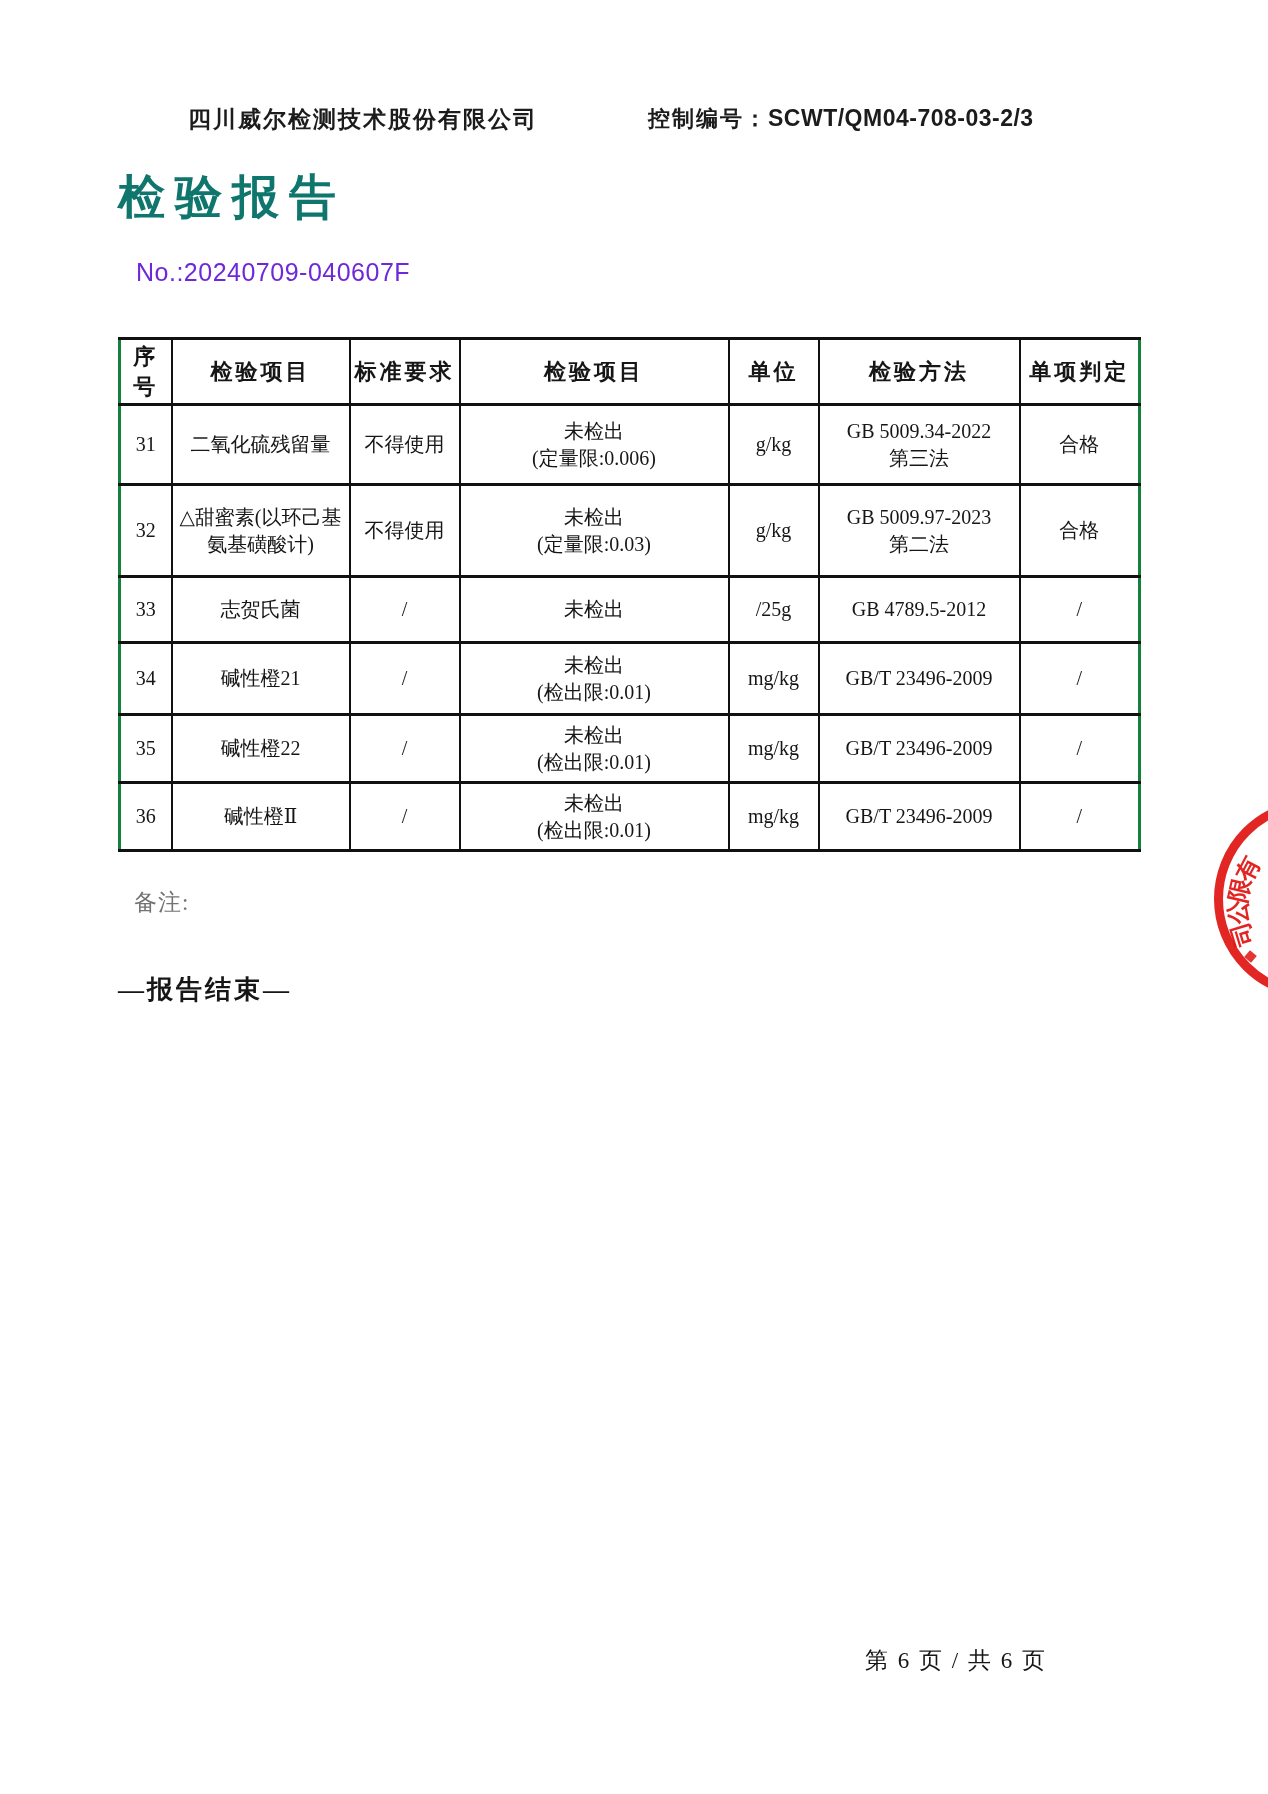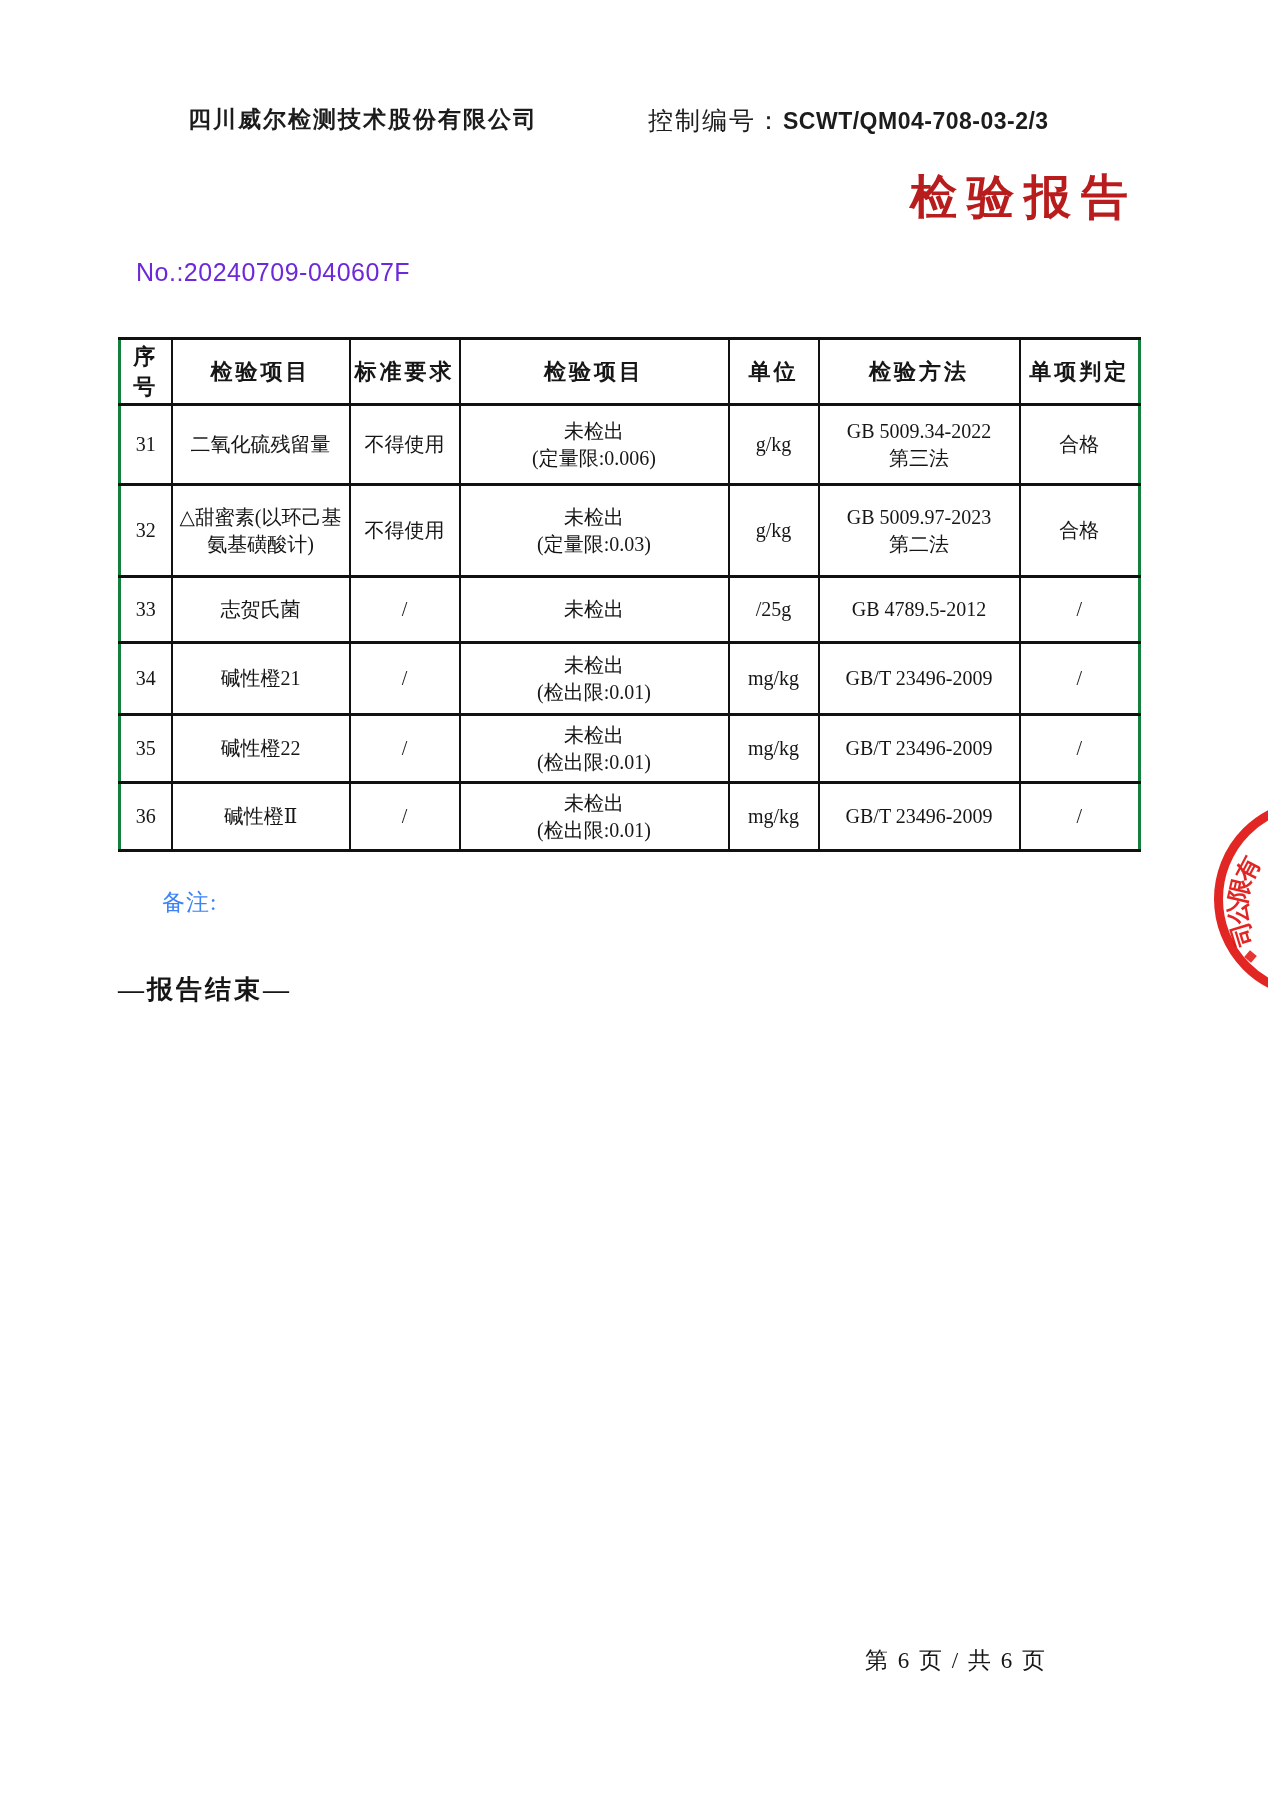--- a/index.html
+++ b/index.html
@@ -28,42 +28,42 @@
     font-size: 23px;
     letter-spacing: 2px;
     font-weight: 600;
   }
   .control-group {
     position: absolute;
     left: 648px; top: 0;
     white-space: nowrap;
   }
   .control-label {
-    font-size: 25px;
-    font-weight: 400;
+    font-size: 22px;
+    font-weight: 700;
     letter-spacing: 2px;
   }
   .control-number {
     font-family: "Liberation Sans", sans-serif;
     font-size: 23px;
     font-weight: 700;
     letter-spacing: 0.5px;
   }
 
   
   .report-title {
     position: absolute;
     left: 118px; top: 166px;
     width: 1020px;
-    text-align: right;
+    text-align: left;
     font-family: Liberation Serif, serif;
     font-size: 47px;
     font-weight: 900;
     letter-spacing: 10px;
-    color: #b91c1c;
+    color: #0f766e;
   }
 
   
   .report-no {
     position: absolute;
     left: 136px; top: 258px;
     font-family: "Liberation Sans", sans-serif;
     font-size: 25px;
     letter-spacing: 0.5px;
     color: #6d28d9;
@@ -106,22 +106,21 @@
   .row-36 { height: 68px; }
 
   
   .notes {
     position: absolute;
     left: 134px; top: 886px;
     width: 900px;
     font-size: 23px;
     letter-spacing: 1px;
     line-height: 1.45;
-    color: #3b82f6;
-    margin-left: 28px;
+    color: #737373;
   }
   .report-end {
     position: absolute;
     left: 118px; top: 972px;
     width: 1020px;
     text-align: left;
     font-size: 26px;
     font-weight: 600;
     letter-spacing: 3px;
     color: #161616;

